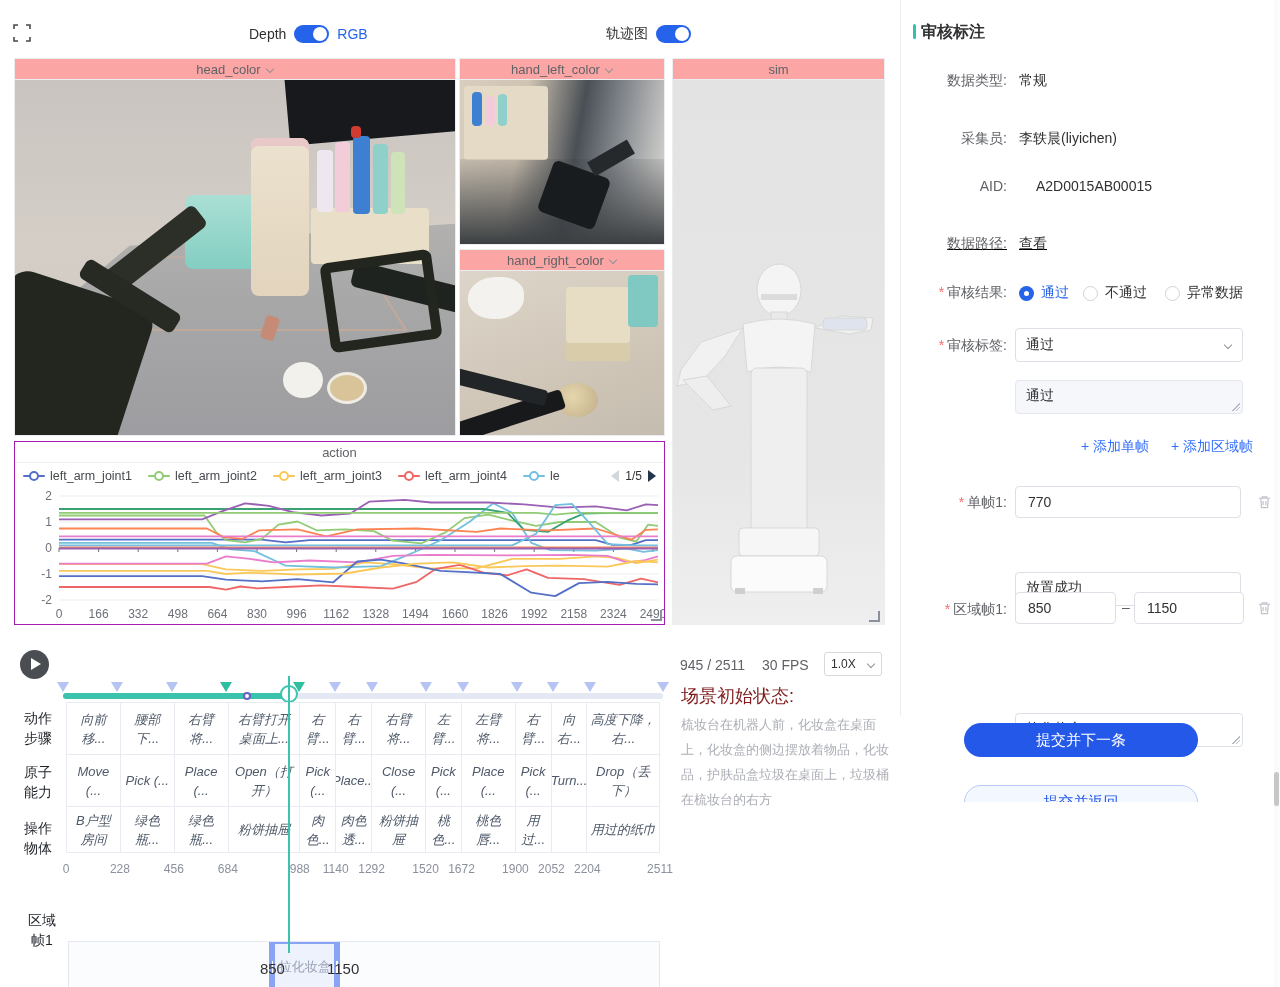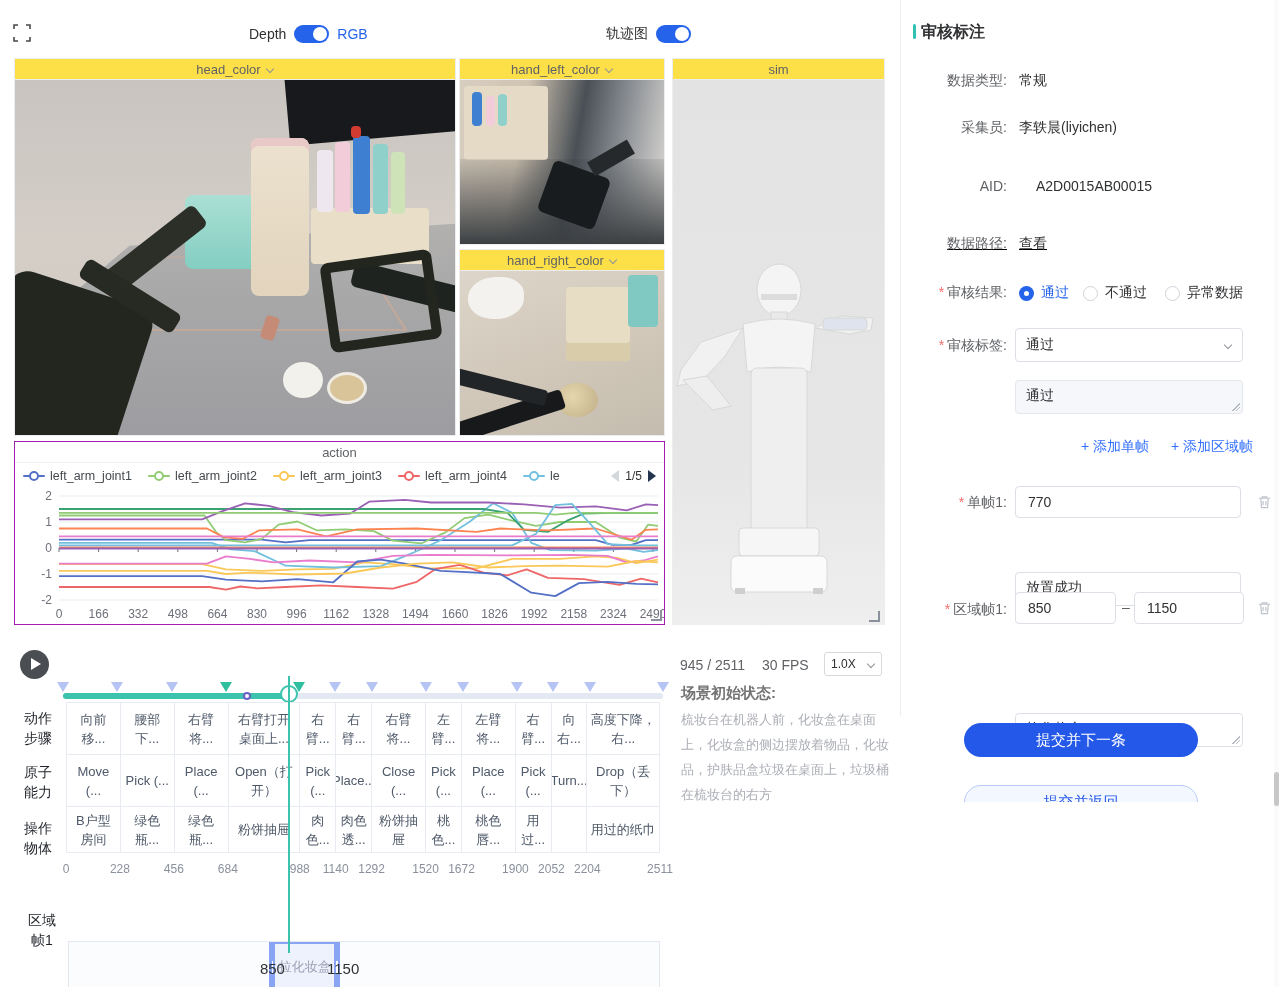--- a/index.html
+++ b/index.html
@@ -6,21 +6,21 @@
   .app{position:relative;width:1280px;height:987px;background:#fff;overflow:hidden;}
   .abs{position:absolute;}
   
   .fullscreen-btn{left:12px;top:24px;width:20px;height:20px;background:none;border:none;cursor:pointer;padding:0;}
   .toggle-row{display:flex;align-items:center;gap:8px;font-size:14px;color:#303133;}
   .switch{width:35px;height:18px;border-radius:10px;background:#2563eb;position:relative;display:inline-block;cursor:pointer;}
   .switch::after{content:'';position:absolute;right:2px;top:2px;width:14px;height:14px;border-radius:50%;background:#fff;}
   .rgb-label{color:#2563eb;}
   
   .cam-panel{border:1px solid #ebedf0;background:#fff;box-sizing:border-box;}
-  .cam-title{height:20px;border-bottom:1px solid #ebedf0;display:flex;align-items:center;justify-content:center;font-size:13px;color:#606266;gap:5px;background:#fde047;}
+  .cam-title{height:20px;border-bottom:1px solid #ebedf0;display:flex;align-items:center;justify-content:center;font-size:13px;color:#606266;gap:5px;background:#fca5a5;}
   .caret{width:8px;height:8px;display:inline-block;position:relative;}
   .caret::after{content:'';position:absolute;left:1px;top:1px;width:5px;height:5px;border-right:1.5px solid #909399;border-bottom:1.5px solid #909399;transform:rotate(45deg);}
   .cam-img{position:relative;overflow:hidden;}
   
   .scene-head{background:linear-gradient(180deg,#c9c4c0 0%,#d4cec7 45%,#cfc9c2 100%);}
   .sh-tv{position:absolute;right:-12px;top:-10px;width:180px;height:68px;background:#17191c;transform:rotate(-5deg);border-radius:3px;}
   .sh-desk{position:absolute;left:0;bottom:0;width:100%;height:62%;background:linear-gradient(180deg,#b3b2b0,#a8a7a8 40%,#9d9ca0);clip-path:polygon(0 58%,26% 14%,100% 4%,100% 100%,0 100%);}
   .sh-desk-line{position:absolute;left:22%;bottom:24%;width:60%;height:34%;border:2px solid #d8a98e;transform:perspective(300px) rotateX(55deg);opacity:.6;}
   .sh-mint{position:absolute;left:170px;top:115px;width:92px;height:74px;background:linear-gradient(180deg,#aadfd4,#84cec2);border-radius:8px;}
   .sh-org{position:absolute;left:236px;top:58px;width:58px;height:158px;background:linear-gradient(180deg,#ece2cf,#e2d4bd);border-radius:8px;box-shadow:inset 0 8px 0 #e8c9c7;}
@@ -66,25 +66,25 @@
   .slider-fill{position:absolute;left:0;top:0;height:6px;border-radius:3px;background:#3cc3ae;}
   .slider-handle{position:absolute;top:-8px;width:18px;height:18px;border-radius:50%;background:#fff;border:2.5px solid #3cc3ae;box-sizing:border-box;cursor:grab;}
   .slider-dot{position:absolute;top:-1px;width:8px;height:8px;border-radius:50%;background:#fff;border:2px solid #6c5fc7;box-sizing:border-box;}
   .frame-info{font-size:14px;color:#606266;}
   .speed-select{width:58px;height:24px;border:1px solid #d9d9d9;border-radius:3px;display:flex;align-items:center;justify-content:space-between;padding:0 6px;font-size:12px;color:#303133;cursor:pointer;box-sizing:border-box;}
   .marker-tri{position:absolute;width:0;height:0;border-left:6px solid transparent;border-right:6px solid transparent;border-top:10px solid #b6c4f4;cursor:pointer;}
   .marker-tri.teal{border-top-color:#2fbf9f;}
   .current-line{width:1.5px;background:#3cc3ae;z-index:5;}
   
   .row-label{font-size:14px;color:#1f2329;font-weight:500;text-align:center;line-height:20px;}
-  .steps-grid{display:grid;border-top:1px solid #e9ebf2;border-left:1px solid #e9ebf2;box-sizing:border-box;background:#fff;}
+  .steps-grid{display:grid;border-top:1px solid #e9ebf2;border-left:1px solid #e9ebf2;box-sizing:border-box;background:#fff;font-style:italic;}
   .steps-grid .cell{border-right:1px solid #e9ebf2;border-bottom:1px solid #e9ebf2;font-size:13px;color:#4e5969;display:flex;align-items:center;justify-content:center;text-align:center;padding:2px 3px;box-sizing:border-box;overflow:hidden;line-height:19px;}
   .axis-label{position:absolute;transform:translateX(-50%);font-size:12px;color:#8a909c;}
   
-  .scene-desc-title{font-size:15px;font-weight:bold;color:#737373;}
+  .scene-desc-title{font-size:18px;font-weight:normal;color:#7f1d1d;}
   .scene-desc-body{font-size:13px;color:#abaeb5;line-height:25px;margin-top:4px;}
   
   .region-track{background:#fbfcfe;border:1px solid #e4e7f0;box-sizing:border-box;position:relative;}
   .region-box{position:absolute;top:0;height:100%;background:#eef2fd;border-top:2px solid #8aa4f4;border-bottom:2px solid #8aa4f4;box-sizing:border-box;display:flex;align-items:center;justify-content:center;font-size:13px;color:#9aa1b4;}
   .region-handle{position:absolute;top:0;width:6px;height:100%;background:#8aa4f4;}
   .region-handle::after{content:'';position:absolute;left:2.2px;top:38%;width:1.6px;height:24%;background:#fff;}
   .region-tick{position:absolute;transform:translateX(-50%);font-size:15px;color:#303133;}
   .corner-icon{width:9px;height:9px;border-right:2px solid #8a909c;border-bottom:2px solid #8a909c;}
   
   .right-panel{left:900px;top:0;width:380px;height:716px;border-left:1px solid #ededed;background:#fff;}
@@ -450,21 +450,21 @@
   <div class="abs right-panel">
     <div class="rp-clip">
       <div class="rp-title-bar"></div>
       <div class="rp-title">审核标注</div>
 
       <div id="info-fields">
           <div class="fld" style="left: 0px; top: 72px;">
             <span class="lbl">数据类型:</span>
             <span class="val">常规</span>
           </div>
-          <div class="fld" style="left: 0px; top: 119px;">
+          <div class="fld" style="left: 0px; top: 130px;">
             <span class="lbl">采集员:</span>
             <span class="val">李轶晨(liyichen)</span>
           </div>
           <div class="fld" style="left: 0px; top: 178px; gap: 17px;">
             <span class="lbl">AID:</span>
             <span class="val">A2D0015AB00015</span>
           </div>
           <div class="fld" style="left: 0px; top: 235px; text-decoration: underline;">
             <span class="lbl">数据路径:</span>
             <span class="val link">查看</span>

